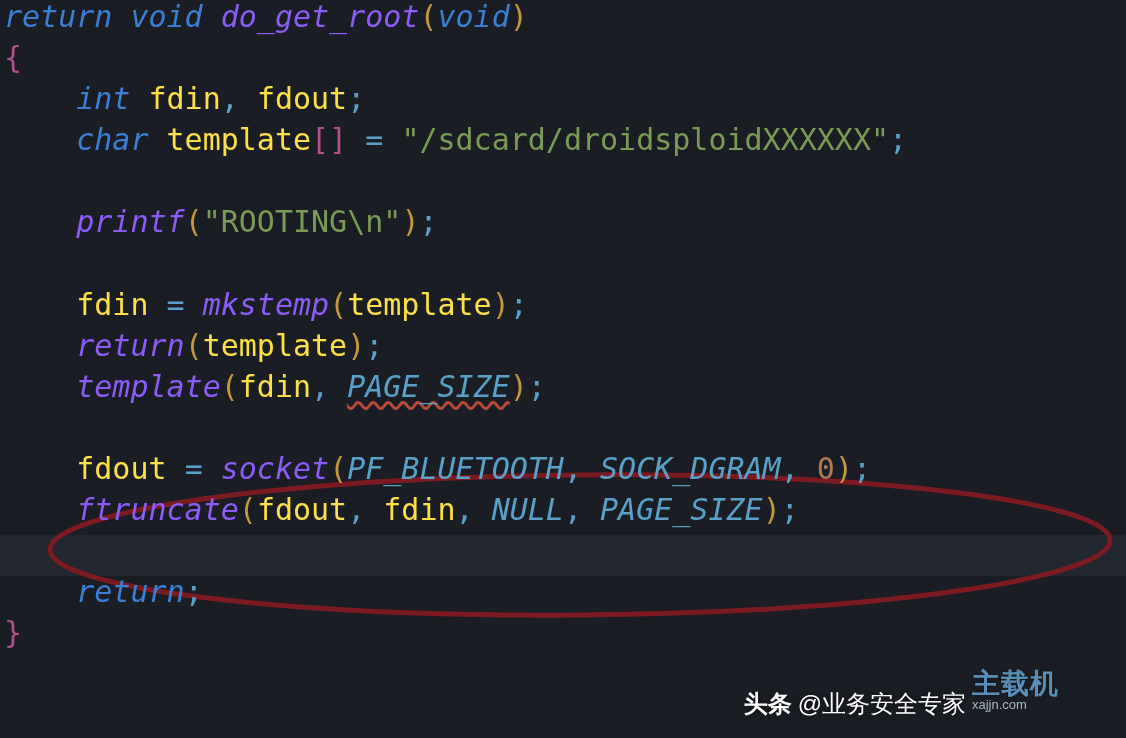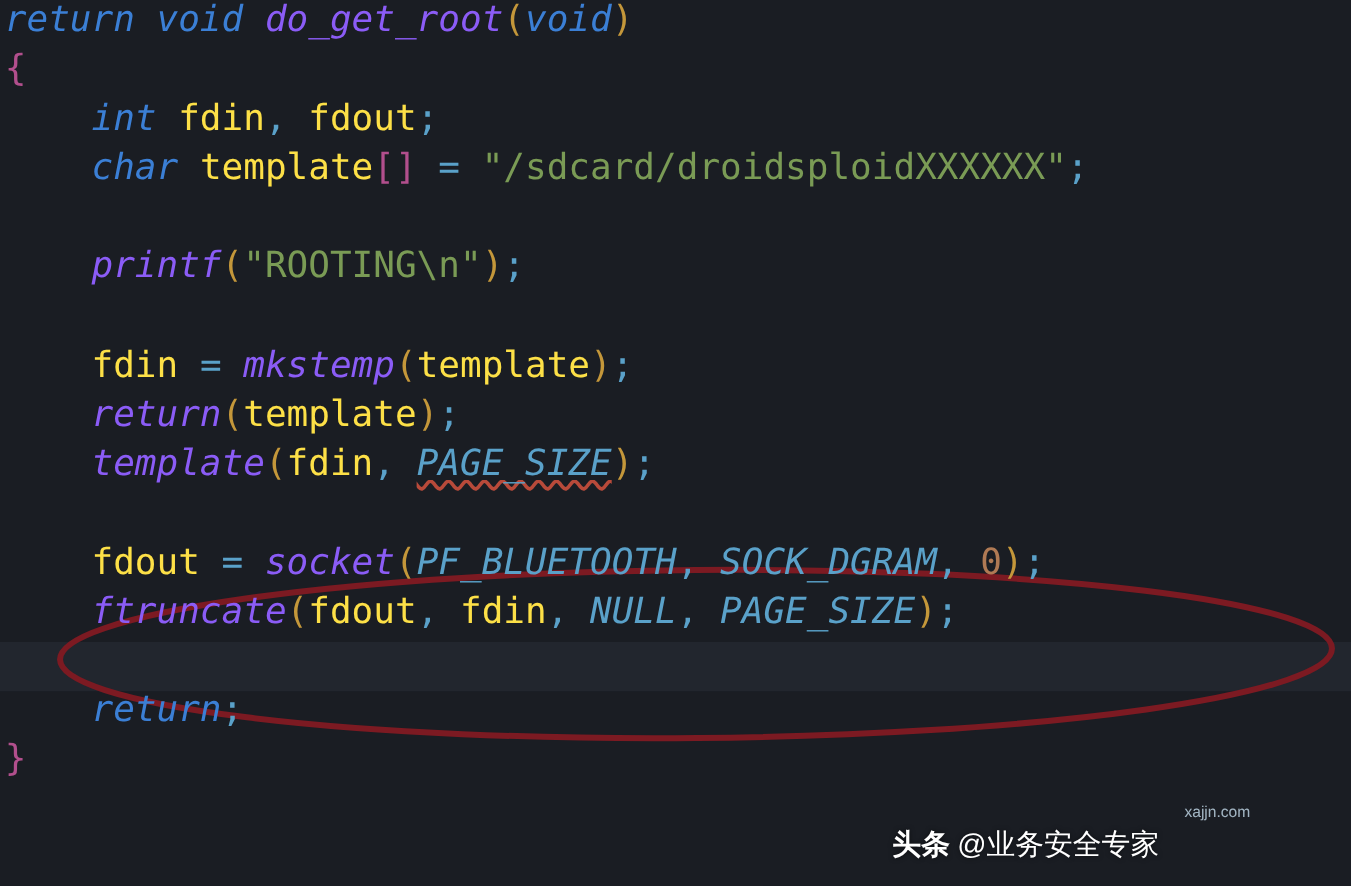--- a/index.html
+++ b/index.html
@@ -91,21 +91,20 @@
     font-size: 28px;
     font-weight: 700;
     letter-spacing: 1px;
     text-shadow: 0 0 3px rgba(0,0,0,0.5);
     line-height: 1;
   }
   .wm-right .sub {
     font-size: 13px;
     color: #cfe7f7;
     line-height: 1.1;
-    margin-left: 15px;
   }
 </style>
 </head>
 <body>
 
 <div class="line-hl"></div>
 
 <svg class="ellipse-annot" viewBox="0 0 1080 150">
   <ellipse cx="540" cy="75" rx="530" ry="70" transform="rotate(-0.5 540 75)"></ellipse>
 </svg>
@@ -127,14 +126,15 @@
 
     <span class="kw">return</span><span class="op">;</span>
 <span class="cb">}</span></pre>
 </div>
 
 <div class="wm-left">
   <span class="lbl">头条</span><span>@业务安全专家</span>
 </div>
 
 <div class="wm-right">
+  <div class="top">主载机</div>
   <div class="sub">xajjn.com</div>
 </div>
 
 </body></html>

